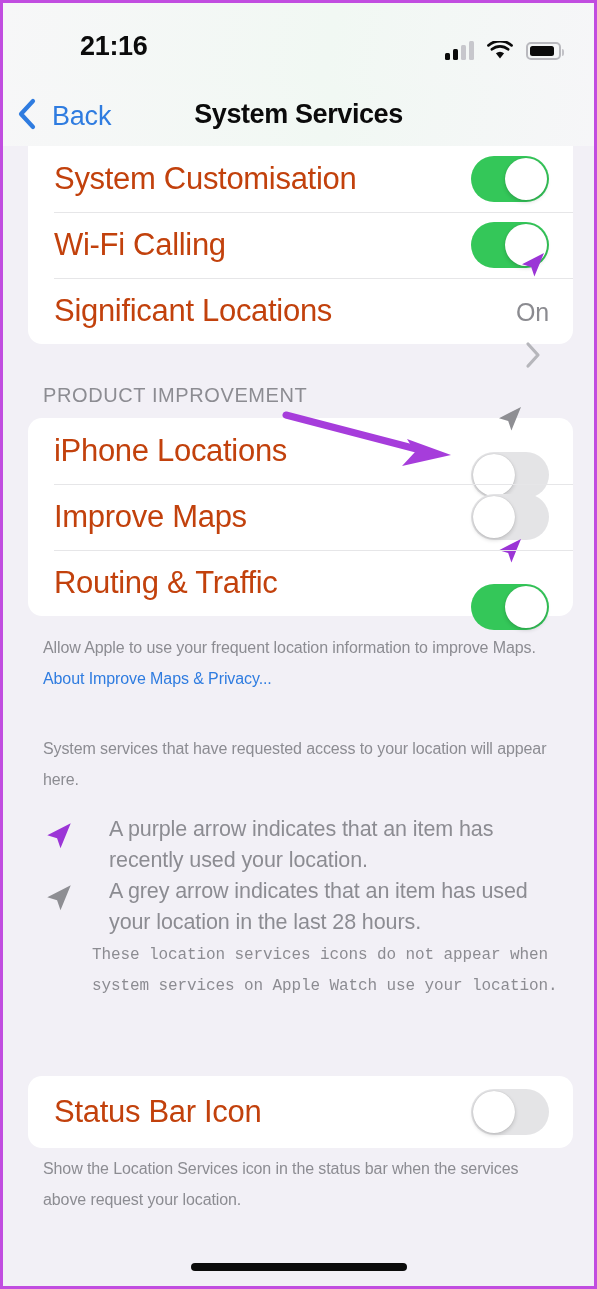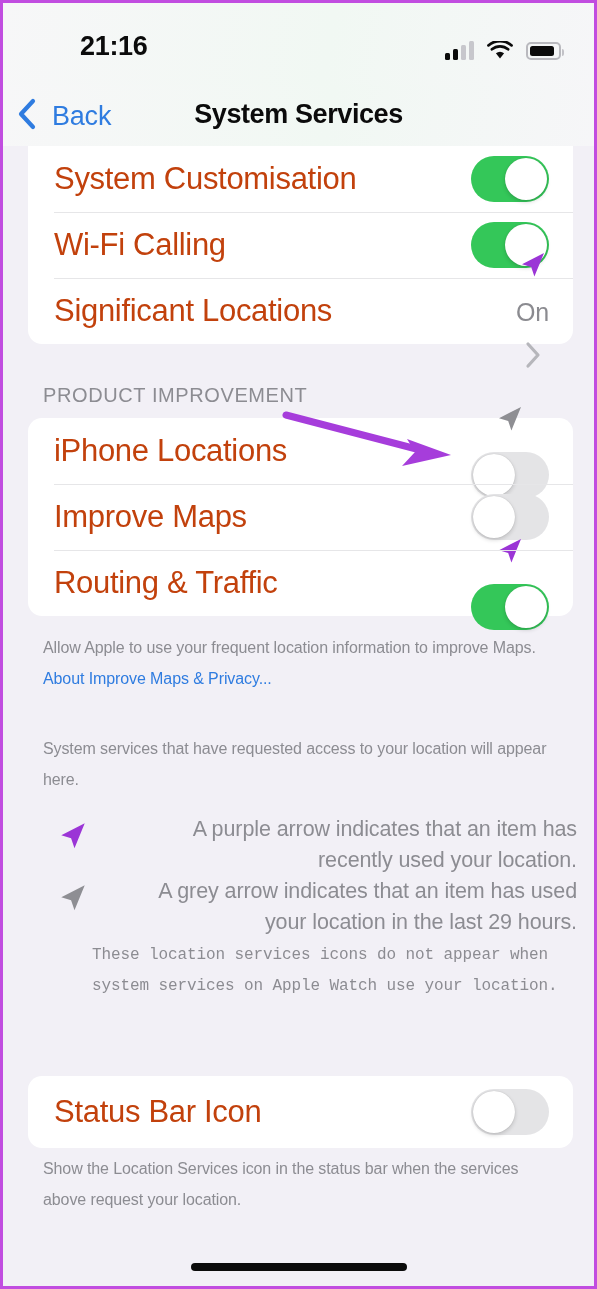--- a/index.html
+++ b/index.html
@@ -124,22 +124,22 @@
 
   
   .note {
     position:absolute; left:40px; width:520px;
     font-size:16px; line-height:31px;
     color:#8c8c92; letter-spacing:-0.1px;
   }
   .note a { color:#2f7ce0; text-decoration:none; }
 
   .legend {
-    position:absolute; left:54px; width:520px;
-    display:flex; gap:34px;text-align:right;
+    position:absolute; left:40px; width:520px;
+    display:flex; gap:34px;
   }
   .legend .ico { flex:0 0 auto; padding-top:6px; }
   .legend .txt {
     font-size:21.5px; line-height:31px;
     color:#8c8c92; letter-spacing:-0.1px;
   }
 
   
   #annotation {
     position:absolute; left:0; top:0; width:597px; height:1289px;
@@ -283,21 +283,21 @@
       </span>
       <span class="txt">A purple arrow indicates that an item has recently used your location.</span>
     </div>
 
     <div class="legend" style="top:730px;">
       <span class="ico">
         <svg width="32" height="32" viewBox="0 0 30 30">
           <path d="M26 3 L4 14.2 L13.2 17 L16.4 26.6 Z" fill="#8e8e93"></path>
         </svg>
       </span>
-      <span class="txt">A grey arrow indicates that an item has used your location in the last 29 hours.</span>
+      <span class="txt">A grey arrow indicates that an item has used your location in the last 28 hours.</span>
     </div>
 
     <div class="note" style="top:794px; left:89px; width:470px;font-family:Liberation Mono, monospace;">These location services icons do not appear when system services on Apple Watch use your location.</div>
 
     <div class="card" style="top:930px;">
       <div class="row" style="height:72px;justify-content:flex-end;">
         <span class="title">Status Bar Icon</span>
         <span class="right">
           <span class="toggle">
               <span class="knob"></span>

